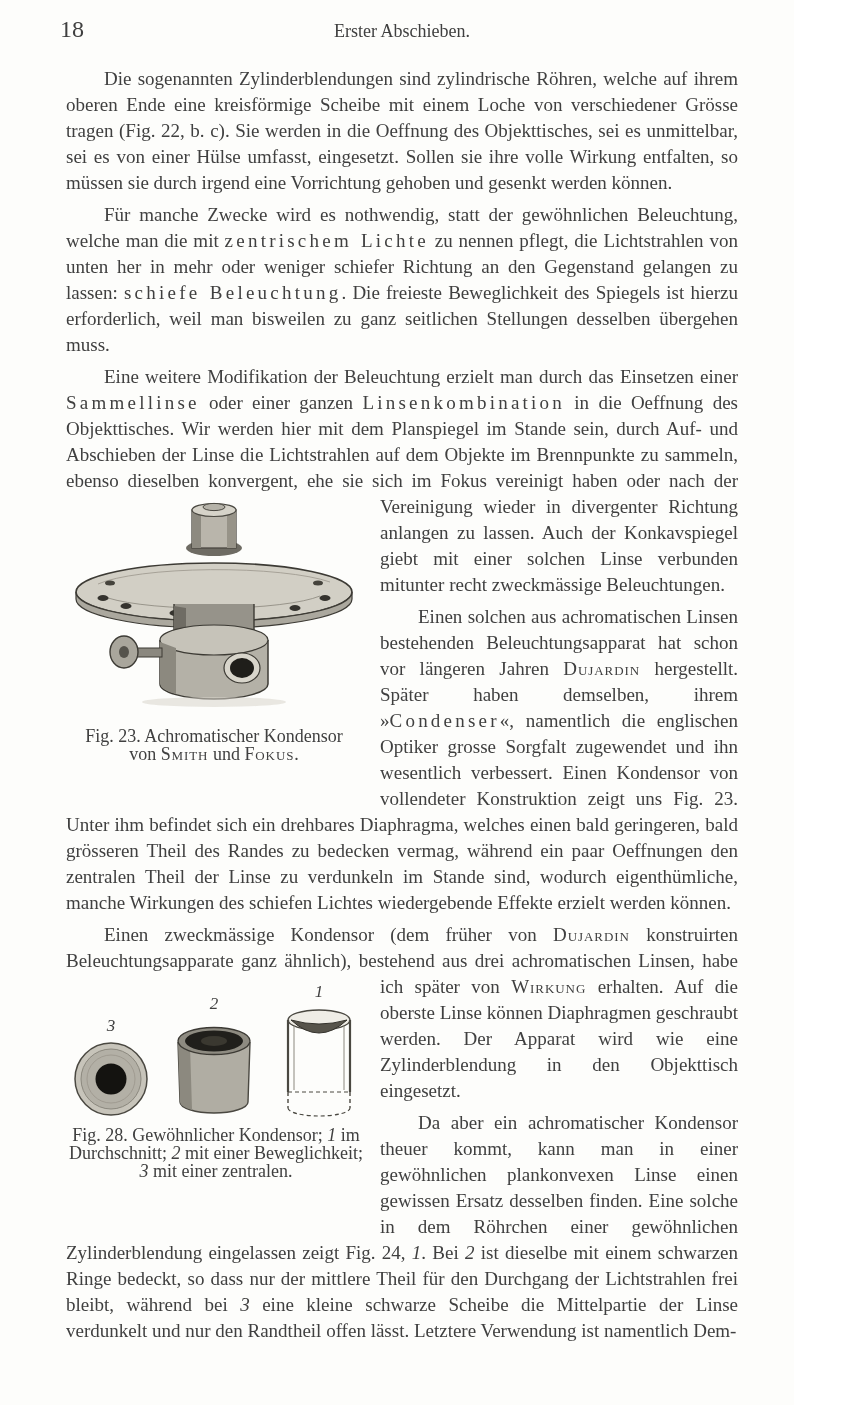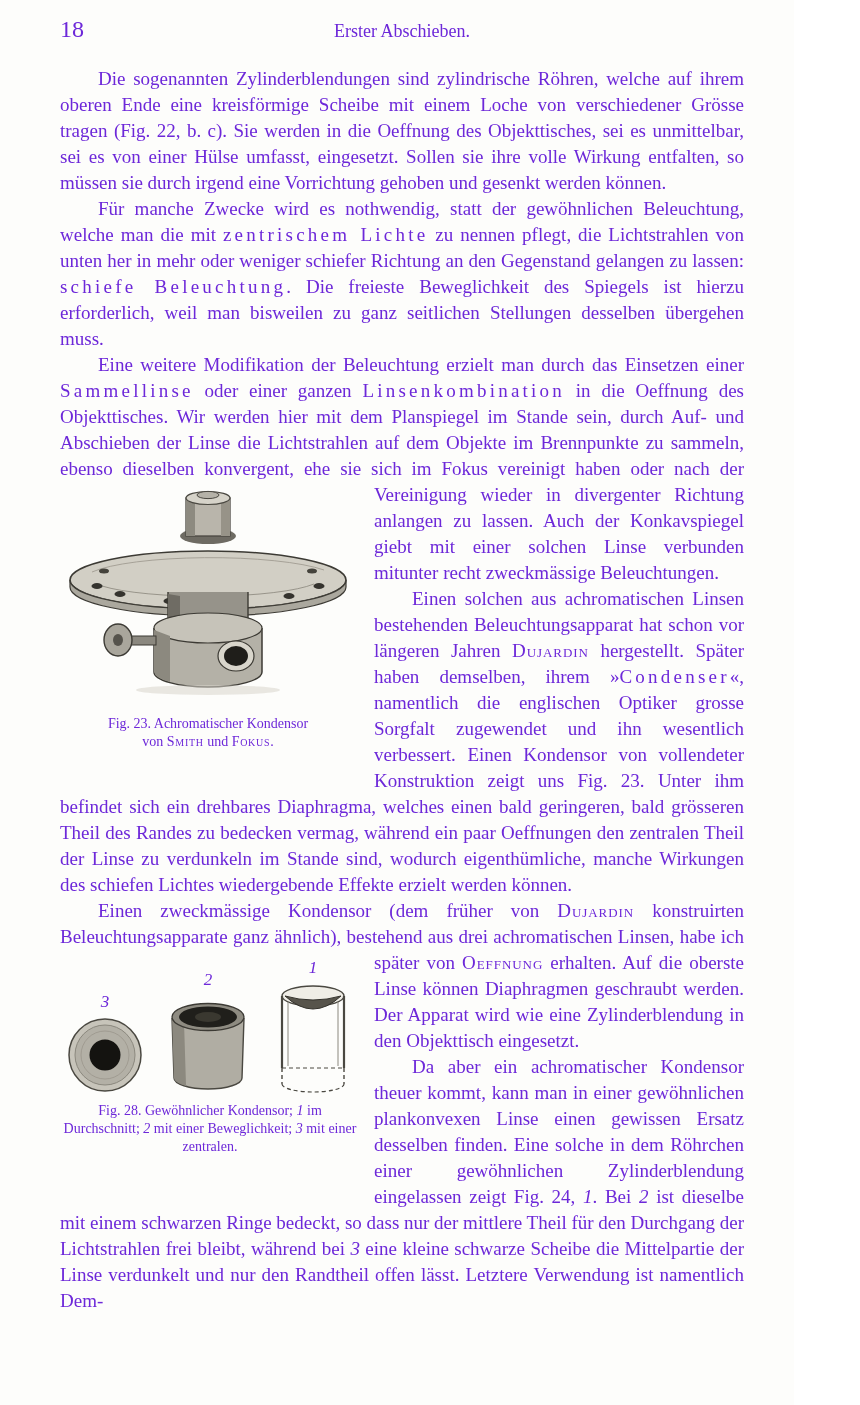--- a/index.html
+++ b/index.html
@@ -6,21 +6,21 @@
     margin: 0;
     padding: 0;
     background: #ffffff;
   }
   .page {
     position: relative;
     width: 794px;
     height: 1405px;
     box-sizing: border-box;
     background: #fdfdfb;
-    color: #6d28d9;
+    color: #404040;
     font-family: "Liberation Serif", "DejaVu Serif", serif;
     padding: 16px 50px 0 60px;
     overflow: hidden;
   }
   .header {
     position: relative;
     height: 34px;
   }
   .page-number {
     position: absolute;
@@ -33,21 +33,21 @@
     font-size: 18px;
     padding-top: 5px;
   }
   .body-text {
     margin-top: 16px;
     font-size: 19px;
     line-height: 26px;
     text-align: justify;
   }
   .para {
-    margin: 0;
+    margin: 6px;
     text-indent: 38px;
   }
   .seg { text-indent: 0; }
   .spaced { letter-spacing: 0.17em; }
   .smallcaps { font-variant: small-caps; letter-spacing: 0.05em; }
   .ital { font-style: italic; }
   .figure {
     text-indent: 0;
     text-align: center;
   }
@@ -57,21 +57,21 @@
     min-height: 288px;
     margin: 6px 18px 2px 0;
   }
   .fig24 {
     float: left;
     width: 300px;
     min-height: 246px;
     margin: 8px 14px 2px 0;
   }
   .caption {
-    font-size: 14px;
+    font-size: 18px;
     line-height: 18px;
     margin-top: 8px;
     text-align: center;
   }
   .fig24-row {
     display: flex;
     align-items: flex-end;
     justify-content: space-between;
     padding: 0 6px;
   }
@@ -189,18 +189,18 @@
               <line x1="16" y1="22" x2="16" y2="86" stroke="#8b887e" stroke-width="1"></line>
               <line x1="66" y1="22" x2="66" y2="86" stroke="#8b887e" stroke-width="1"></line>
               <line x1="10" y1="88" x2="10" y2="104" stroke="#4a4841" stroke-width="1.4" stroke-dasharray="4 3"></line>
               <line x1="72" y1="88" x2="72" y2="104" stroke="#4a4841" stroke-width="1.4" stroke-dasharray="4 3"></line>
               <path d="M10,104 a31,8 0 0 0 62,0" fill="none" stroke="#4a4841" stroke-width="1.2" stroke-dasharray="4 3"></path>
               <line x1="10" y1="88" x2="72" y2="88" stroke="#4a4841" stroke-width="1" stroke-dasharray="4 3"></line>
             </svg>
           </div>
         </div>
         <div class="caption"><span>Fig. 28. Gewöhnlicher Kondensor; </span><span class="ital">1</span><span> im Durchschnitt; </span><span class="ital">2</span><span> mit einer Beweglichkeit; </span><span class="ital">3</span><span> mit einer zentralen.</span></div>
-      </div><span class="seg">habe ich später von </span><span class="seg smallcaps">Oeffnung</span><span class="seg"> erhalten. Auf die oberste Linse können Diaphragmen geschraubt werden. Der Apparat wird wie eine Zylinderblendung in den Objekttisch eingesetzt.</span></div>
+      </div><span class="seg">habe ich später von </span><span class="seg smallcaps">Wirkung</span><span class="seg"> erhalten. Auf die oberste Linse können Diaphragmen geschraubt werden. Der Apparat wird wie eine Zylinderblendung in den Objekttisch eingesetzt.</span></div>
 
     <div class="para"><span class="seg">Da aber ein achromatischer Kondensor theuer kommt, kann man in einer gewöhnlichen plankonvexen Linse einen gewissen Ersatz desselben finden. Eine solche in dem Röhrchen einer gewöhnlichen Zylinderblendung eingelassen zeigt Fig. 24, </span><span class="seg ital">1</span><span class="seg">. Bei </span><span class="seg ital">2</span><span class="seg"> ist dieselbe mit einem schwarzen Ringe bedeckt, so dass nur der mittlere Theil für den Durchgang der Lichtstrahlen frei bleibt, während bei </span><span class="seg ital">3</span><span class="seg"> eine kleine schwarze Scheibe die Mittelpartie der Linse verdunkelt und nur den Randtheil offen lässt. Letztere Verwendung ist namentlich Dem-</span></div>
 
   </div>
 </div>
 
 </body></html>

